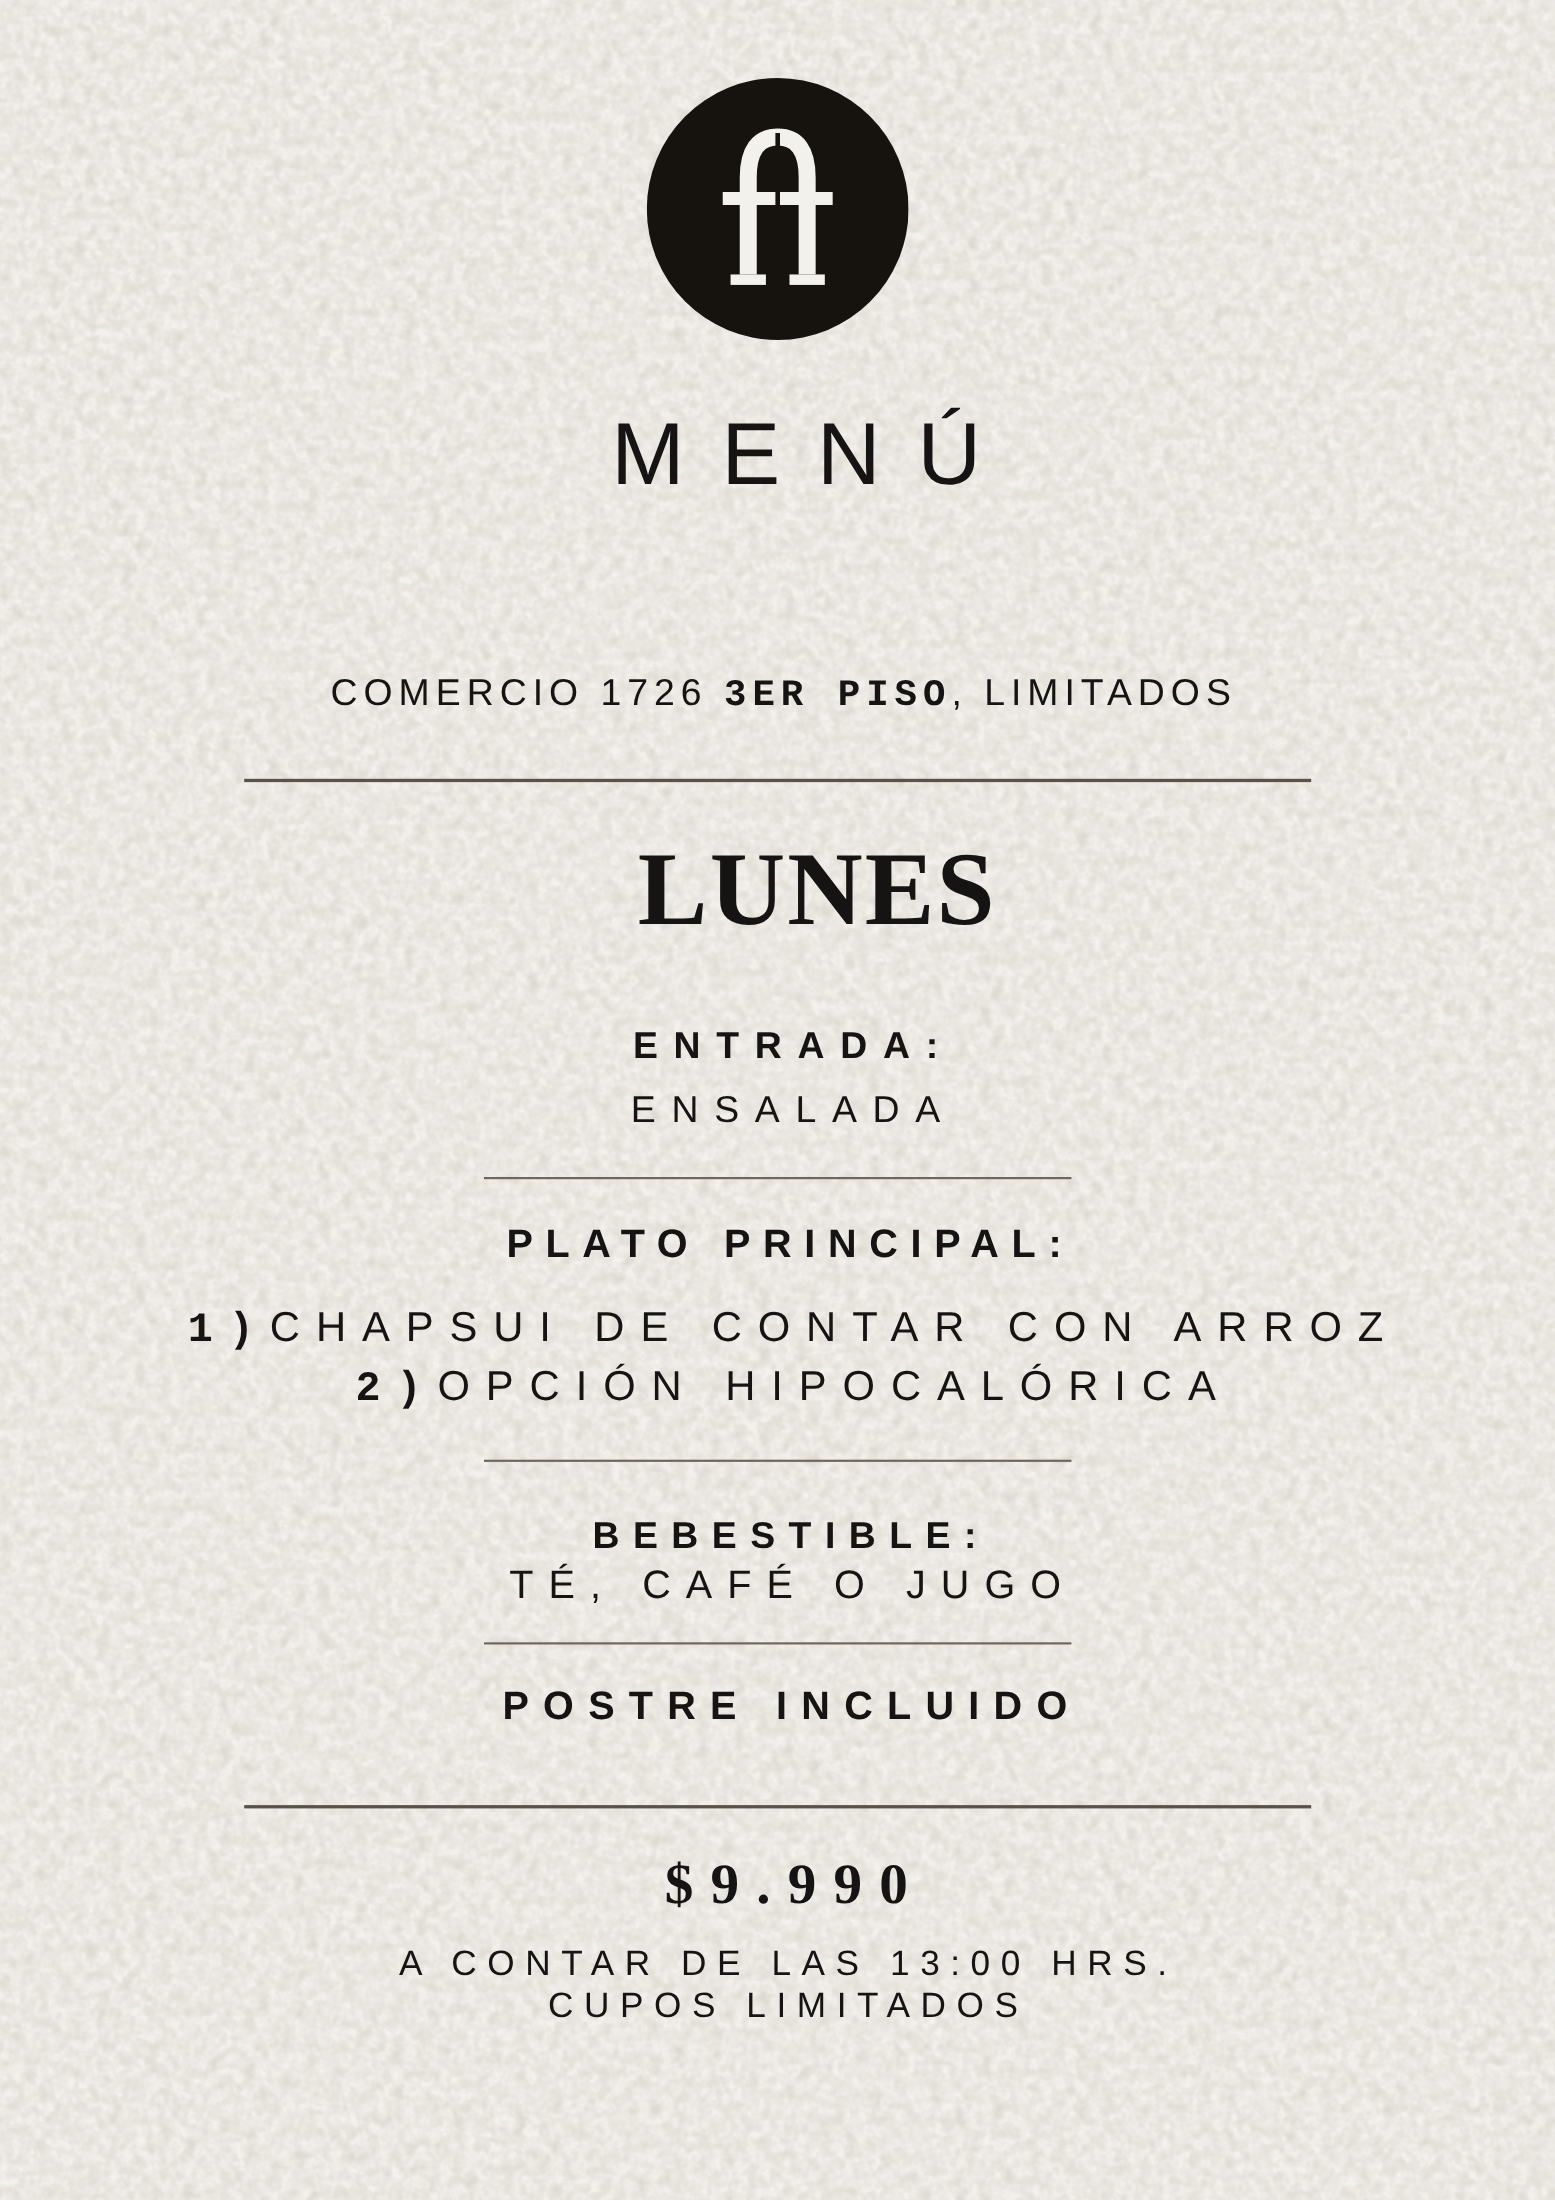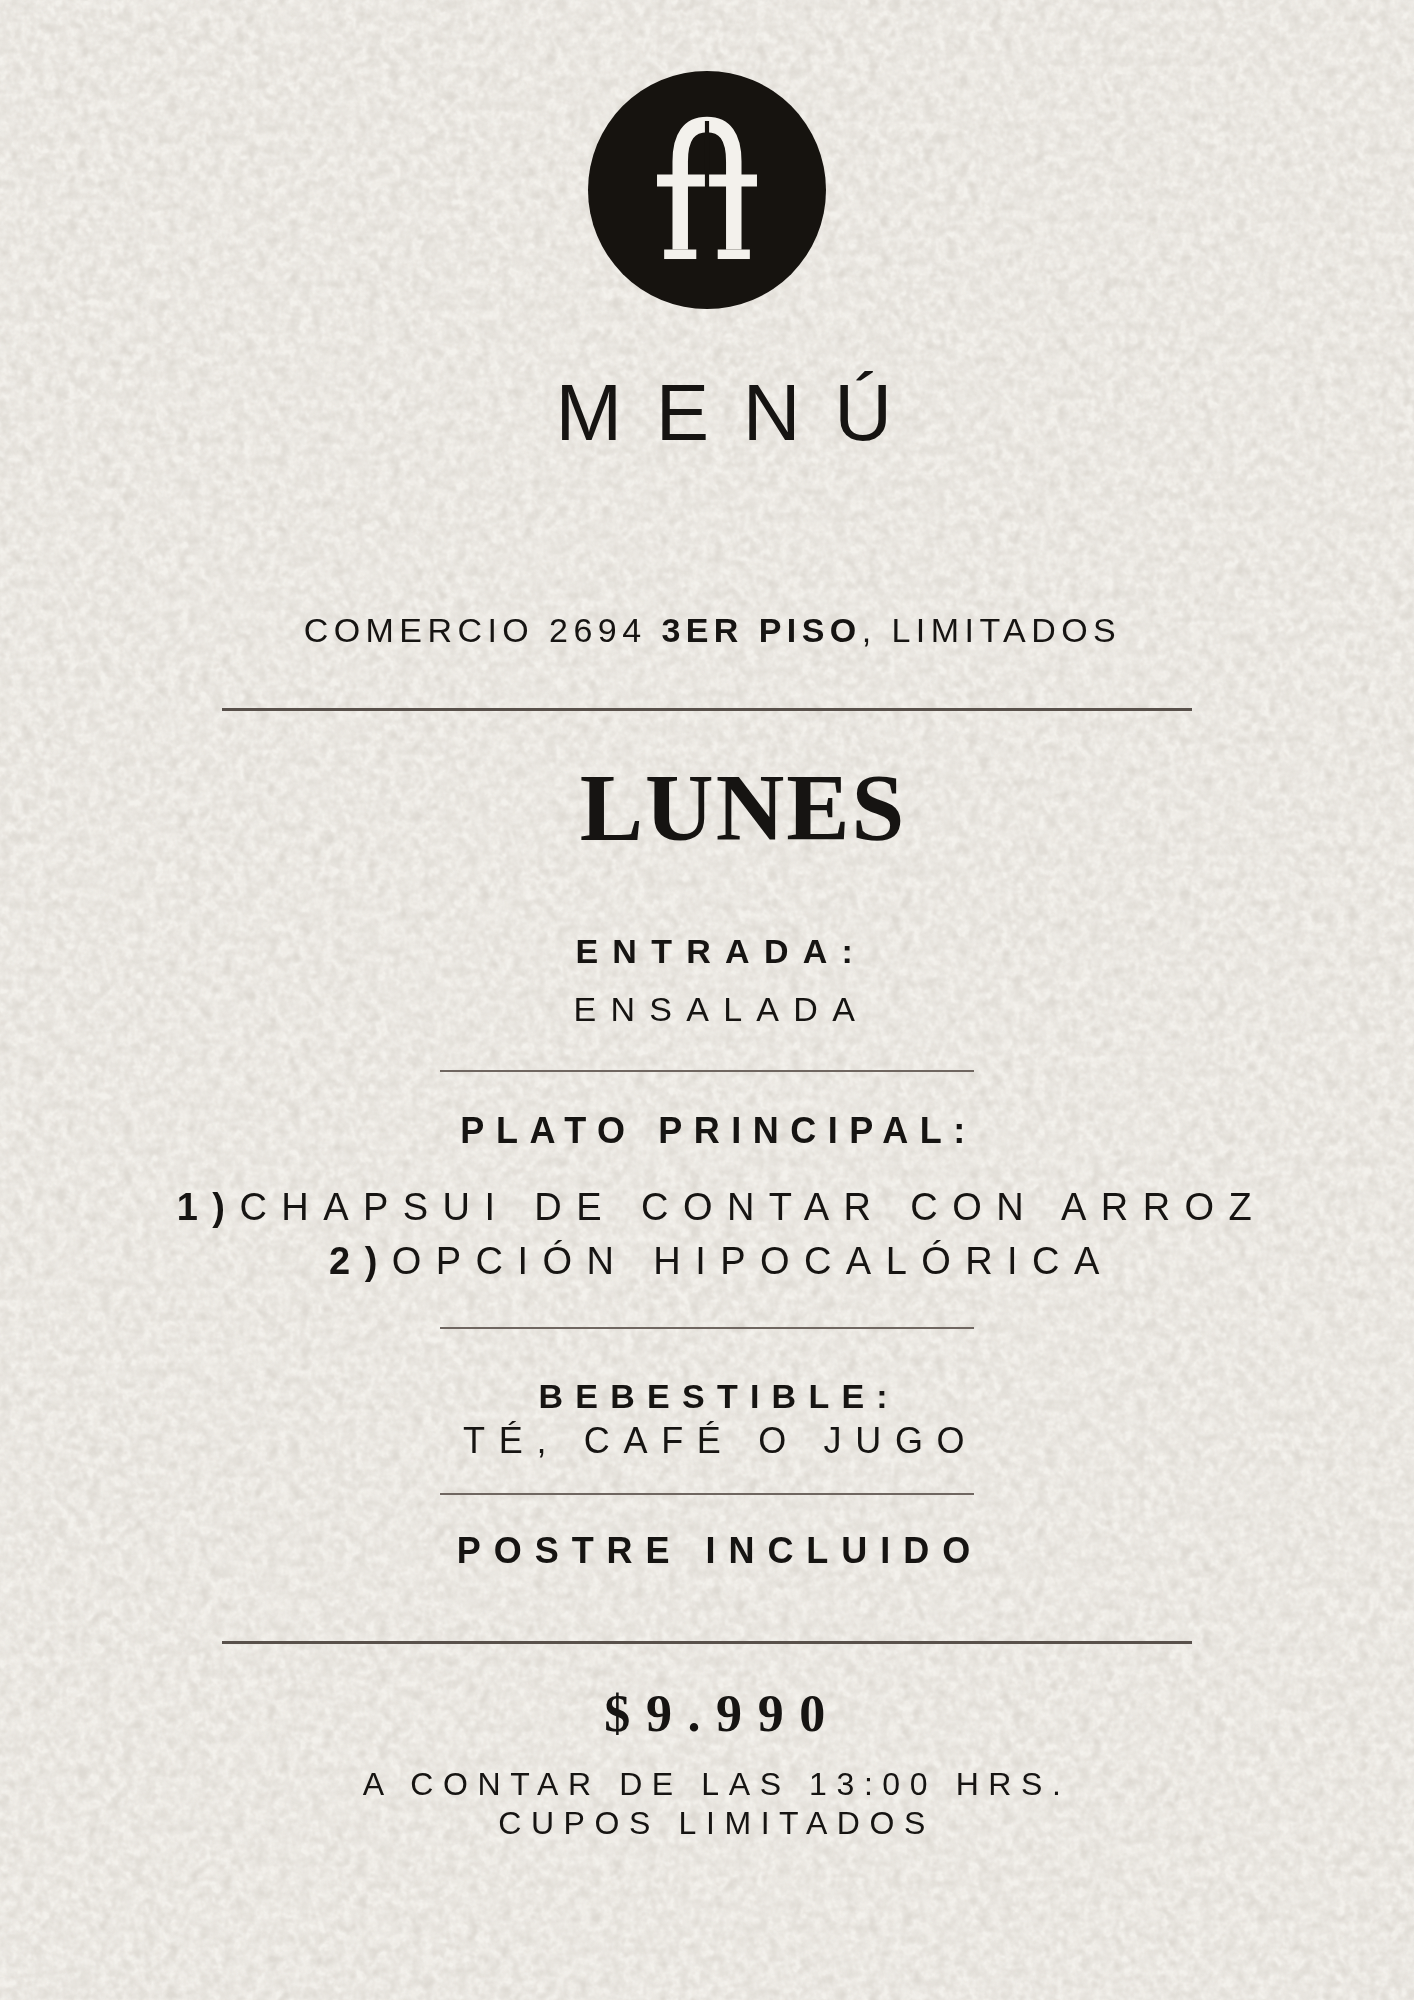--- a/index.html
+++ b/index.html
@@ -14,21 +14,21 @@
     color:#161412;
   }
   .texture{position:absolute;inset:0;z-index:0;display:block;}
   .content{position:absolute;inset:0;z-index:1;}
   .line{
     position:absolute;left:0;width:100%;
     text-align:center;line-height:1;white-space:nowrap;
   }
   .sans{font-family:"Liberation Sans", sans-serif;}
   .serif{font-family:"Liberation Serif", serif;}
-  .bold{font-weight:bold;}
+  .bold{font-weight:bold;font-family:Liberation Mono, monospace;}
 
   .logo-wrap{position:absolute;top:71px;left:50%;transform:translateX(-50%);}
 
   .menu-word{top:373px;font-size:80px;font-weight:400;letter-spacing:0.42em;padding-left:0.42em;}
   .title-big{top:412px;font-size:192px;font-weight:bold;letter-spacing:0.005em;}
   .address{top:613px;font-size:34px;letter-spacing:0.16em;padding-left:0.16em;font-weight:400;}
 
   .day{top:761px;font-size:95px;font-weight:bold;letter-spacing:0.02em;padding-left:36px;}
 
   .label-sm{font-size:34px;font-weight:bold;letter-spacing:0.42em;padding-left:0.42em;}
@@ -94,21 +94,21 @@
 
         <line x1="100" y1="42" x2="100" y2="100" stroke="#16130f" stroke-width="3.5"></line>
 
         <rect x="64" y="150" width="27" height="8" fill="#f3f1ec"></rect>
         <rect x="109" y="150" width="27" height="8" fill="#f3f1ec"></rect>
       </svg>
     </div>
 
     <div class="line sans menu-word">MENÚ</div>
 
-    <div class="line sans address"><span>COMERCIO 2694 </span><span class="bold">3ER PISO</span><span>, LIMITADOS</span></div>
+    <div class="line sans address"><span>COMERCIO 1726 </span><span class="bold">3ER PISO</span><span>, LIMITADOS</span></div>
 
     <div class="rule rule-wide rule-1"></div>
 
     <div class="line serif day">LUNES</div>
 
     <div class="line sans label-sm entrada-label">ENTRADA:</div>
     <div class="line sans entrada-item">ENSALADA</div>
 
     <div class="rule rule-thin rule-2"></div>
 

